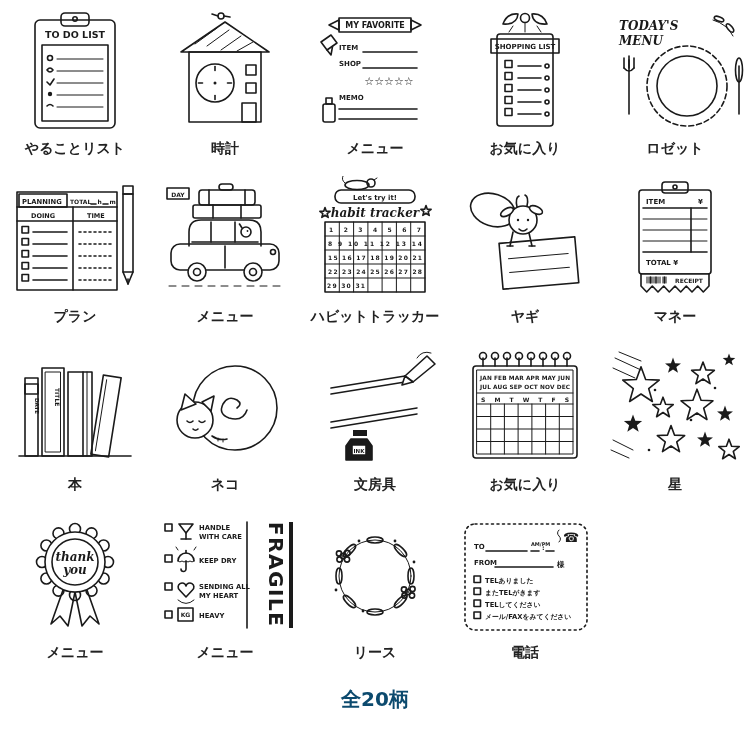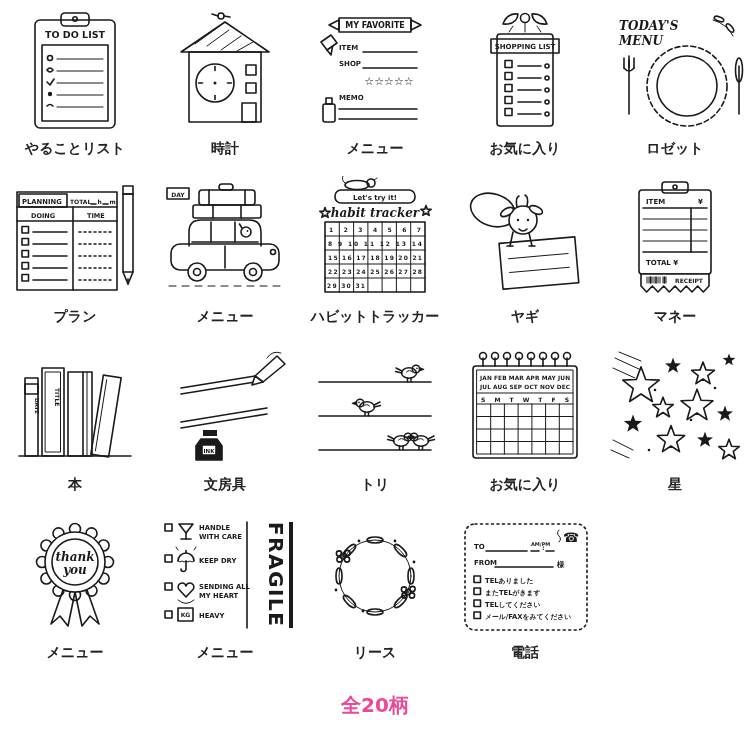--- a/index.html
+++ b/index.html
@@ -13,21 +13,21 @@
   .stamp{width:140px;height:130px;display:block;}
   .stamp path,.stamp rect,.stamp circle,.stamp line,.stamp ellipse,.stamp polygon,.stamp polyline{
     fill:none;stroke:#1a1a1a;stroke-width:1.6;stroke-linecap:round;stroke-linejoin:round;
   }
   .stamp .thin{stroke-width:1;}
   .stamp .fill{fill:#1a1a1a;stroke:none;}
   .stamp .wfill{fill:#ffffff;}
   .stamp .t{fill:#1a1a1a;stroke:none;font-family:"DejaVu Sans",sans-serif;font-weight:bold;}
   .stamp .script{font-family:"DejaVu Serif",serif;font-style:italic;}
   .label{font-size:14px;font-weight:bold;color:#222;margin-top:3px;line-height:1;}
-  .footer{text-align:center;font-size:20px;font-weight:bold;color:#ec4899;margin-top:14px;}
+  .footer{text-align:center;font-size:20px;font-weight:bold;color:#0c4a6e;margin-top:8px;}
 </style>
 </head>
 <body>
 
 <svg width="0" height="0" style="position:absolute" aria-hidden="true">
   <defs>
     <polygon id="star-o" points="0,-12 2.9,-4.1 11.4,-3.7 4.8,1.6 7.1,9.7 0,5 -7.1,9.7 -4.8,1.6 -11.4,-3.7 -2.9,-4.1" fill="none" stroke="#1a1a1a" stroke-width="1.6" stroke-linejoin="round" vector-effect="non-scaling-stroke"></polygon>
     <polygon id="star-f" points="0,-12 2.9,-4.1 11.4,-3.7 4.8,1.6 7.1,9.7 0,5 -7.1,9.7 -4.8,1.6 -11.4,-3.7 -2.9,-4.1" fill="#1a1a1a" stroke="none"></polygon>
     <g id="bird-shape" fill="none" stroke="#1a1a1a" stroke-width="1.5" stroke-linecap="round" stroke-linejoin="round">
       <ellipse cx="0" cy="-6" rx="7.5" ry="5.2"></ellipse>
@@ -340,20 +340,38 @@
         <line x1="82" y1="28" x2="82" y2="112" class="thin"></line>
         <g transform="rotate(9 101 72)">
           <rect x="92" y="32" width="18" height="80"></rect>
           <line x1="96" y1="36" x2="96" y2="108" class="thin"></line>
         </g>
       </g>
     </svg>
     <figcaption class="label">本</figcaption>
   </figure>
 
+  <figure class="cell">
+    <svg class="stamp" viewBox="0 0 140 130">
+      <g>
+        <circle cx="80" cy="64" r="42"></circle>
+        <path d="M82 64 q6 -4 0 -8 q-9 -5 -14 4 q-5 10 6 14 q14 4 18 -8"></path>
+        <circle cx="40" cy="76" r="18" class="wfill"></circle>
+        <polygon points="26,66 30,50 41,60" class="wfill"></polygon>
+        <polygon points="47,58 59,52 56,67" class="wfill"></polygon>
+        <path d="M32 77 q3 3 6 0"></path>
+        <path d="M44 77 q3 3 6 0"></path>
+        <path d="M38 85 q2.5 2.5 5 0"></path>
+        <path d="M57 92 q7 5 15 3"></path>
+        <line class="thin" x1="63" y1="94" x2="63" y2="97"></line>
+        <line class="thin" x1="68" y1="95" x2="68" y2="98"></line>
+      </g>
+    </svg>
+    <figcaption class="label">ネコ</figcaption>
+  </figure>
 
   <figure class="cell">
     <svg class="stamp" viewBox="0 0 140 130">
       <g>
         <line x1="26" y1="44" x2="100" y2="32"></line>
         <line x1="26" y1="50" x2="100" y2="38"></line>
         <line x1="26" y1="78" x2="112" y2="64"></line>
         <line x1="26" y1="84" x2="112" y2="70"></line>
         <g>
           <polygon points="100,32 122,12 130,20 108,38" class="wfill"></polygon>
@@ -365,34 +383,20 @@
           <path d="M46 95 h16 l5 7 v14 H41 v-14 z" class="fill"></path>
           <path d="M46 95 h16 l5 7 v14 H41 v-14 z"></path>
           <rect x="47" y="101" width="14" height="10" class="wfill"></rect>
           <text class="t" x="54" y="108.5" font-size="5.5" text-anchor="middle">INK</text>
         </g>
       </g>
     </svg>
     <figcaption class="label">文房具</figcaption>
   </figure>
 
-  <figure class="cell">
-    <svg class="stamp" viewBox="0 0 140 130">
-      <g>
-        <line x1="14" y1="38" x2="126" y2="38"></line>
-        <use href="#bird-shape" transform="translate(104 35)"></use>
-        <line x1="14" y1="72" x2="126" y2="72"></line>
-        <use href="#bird-shape" transform="translate(62 69) scale(-1,1)"></use>
-        <line x1="14" y1="106" x2="126" y2="106"></line>
-        <use href="#bird-shape" transform="translate(96 103)"></use>
-        <use href="#bird-shape" transform="translate(116 103) scale(-1,1)"></use>
-      </g>
-    </svg>
-    <figcaption class="label">トリ</figcaption>
-  </figure>
 
   <figure class="cell">
     <svg class="stamp" viewBox="0 0 140 130">
       <g>
         <circle cx="28" cy="12" r="3.5"></circle>
           <line x1="28" y1="14" x2="28" y2="22"></line>
         <circle cx="40" cy="12" r="3.5"></circle>
           <line x1="40" y1="14" x2="40" y2="22"></line>
         <circle cx="52" cy="12" r="3.5"></circle>
           <line x1="52" y1="14" x2="52" y2="22"></line>

